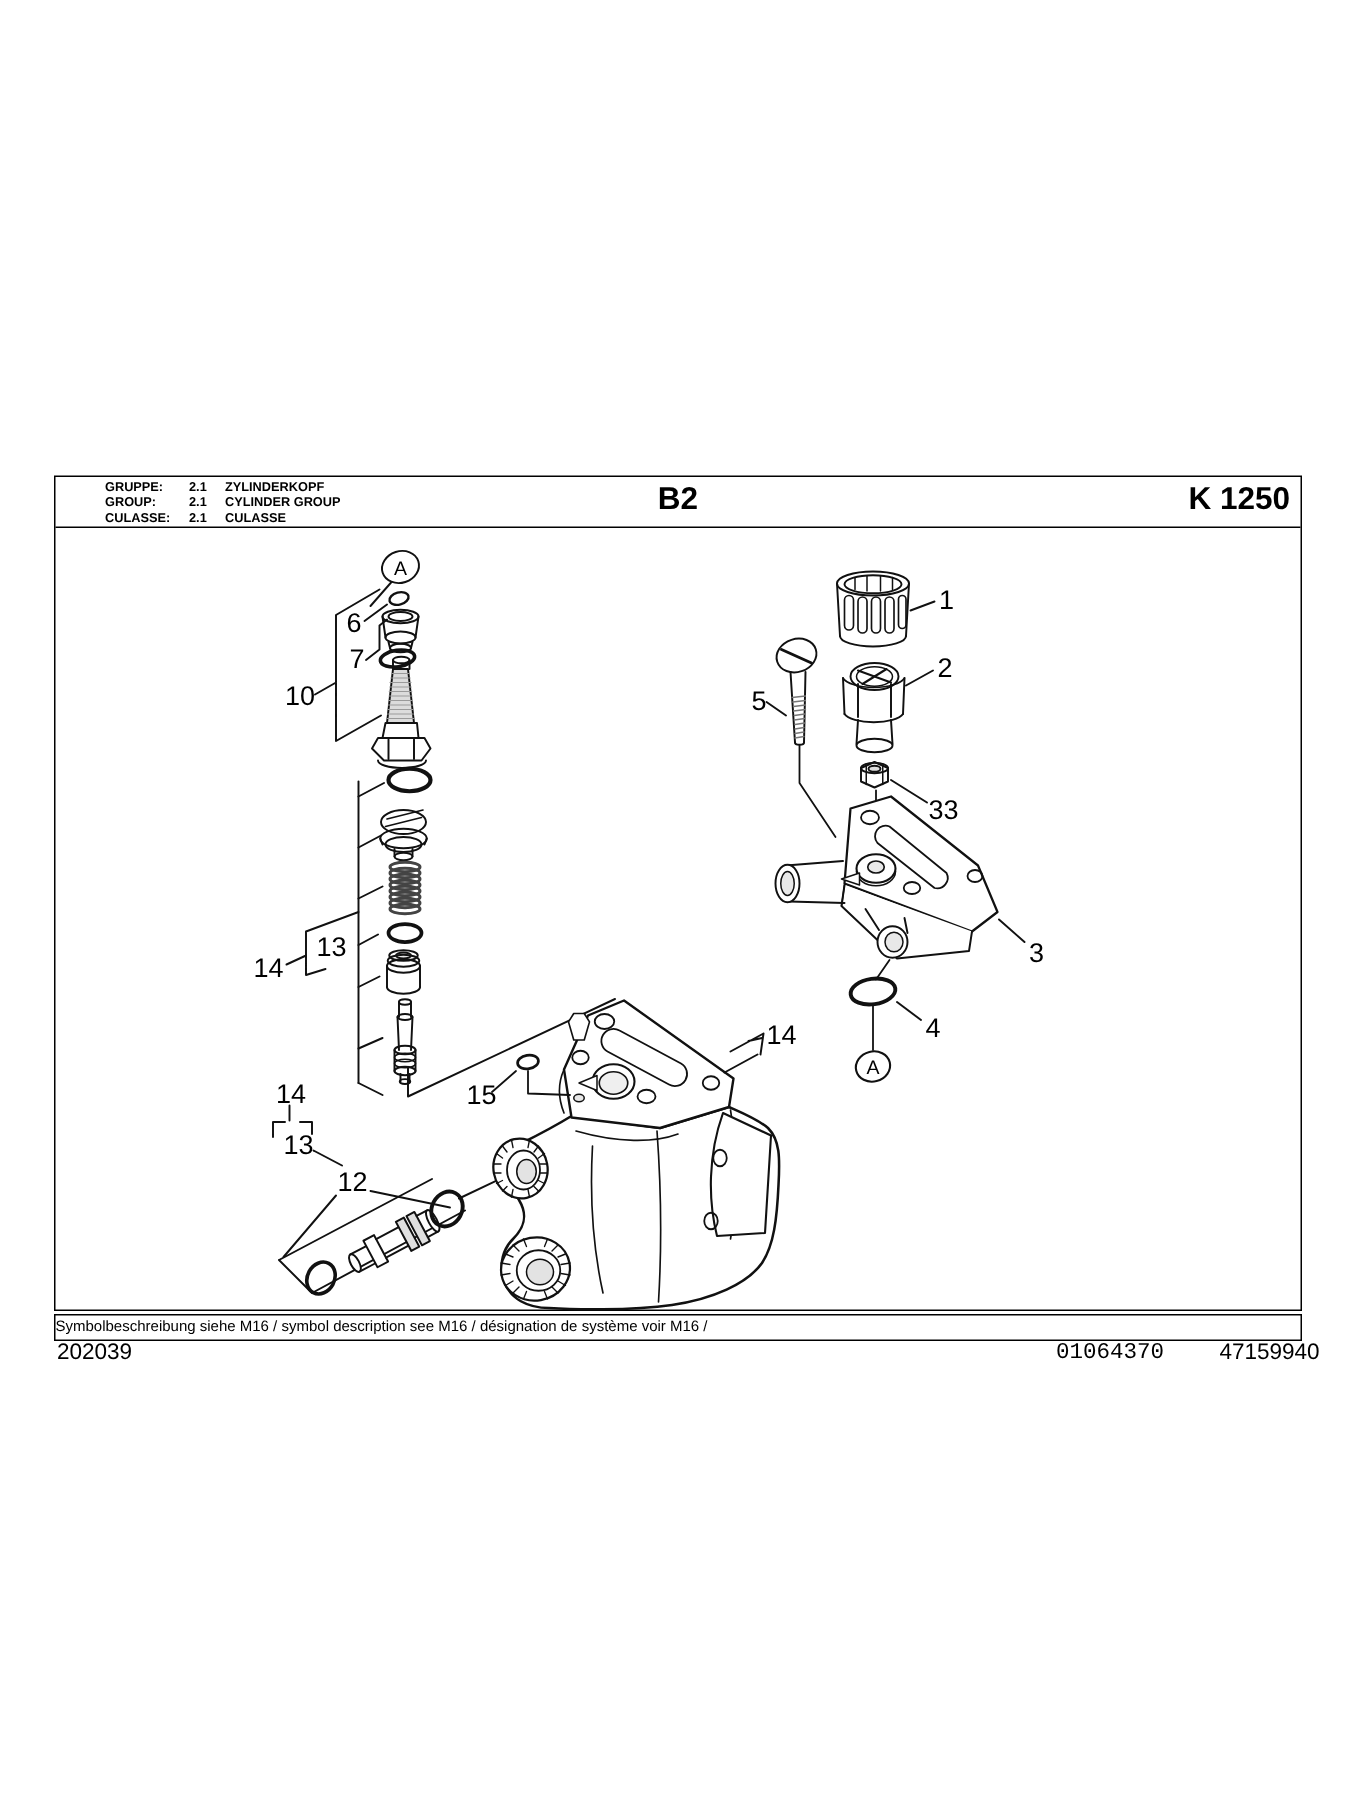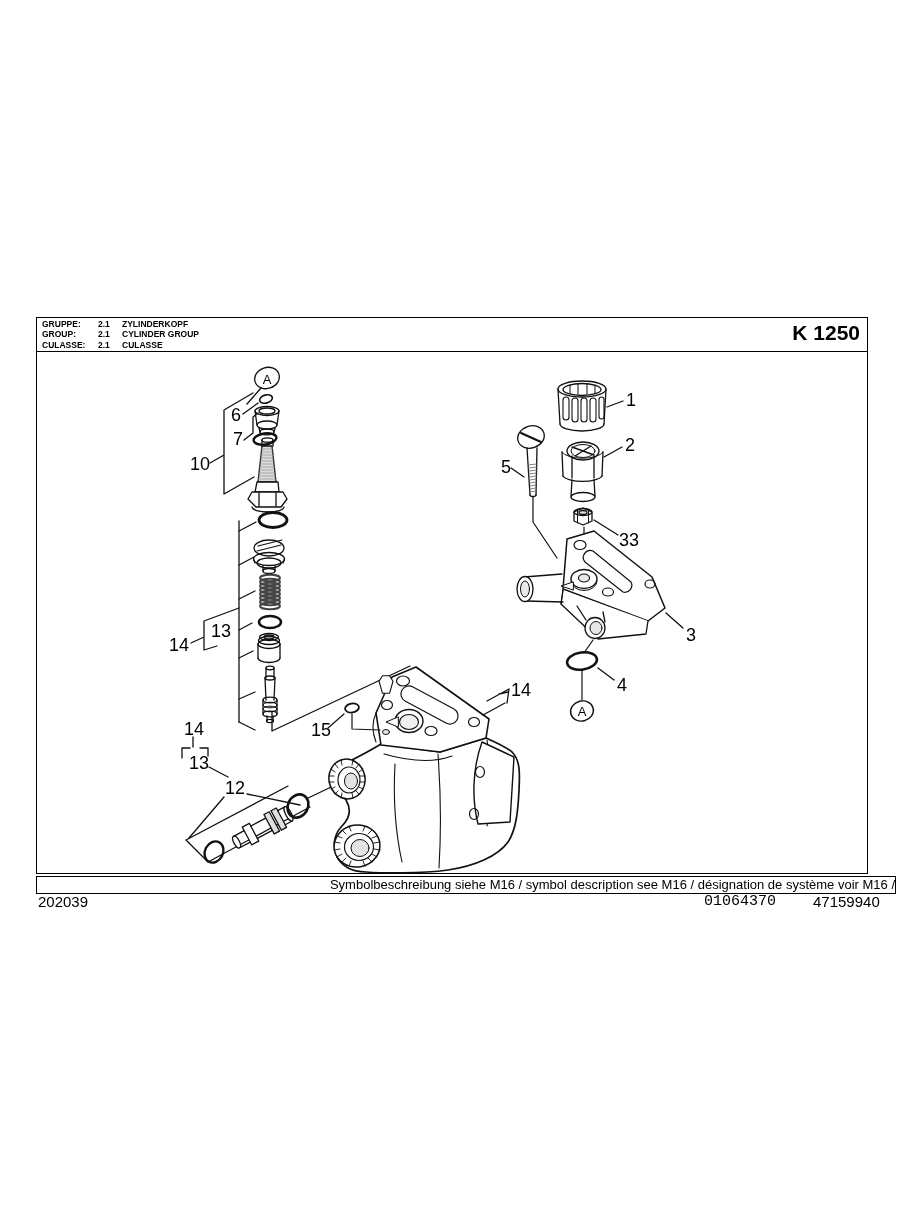--- a/index.html
+++ b/index.html
@@ -2,26 +2,26 @@
 <html><head>
 <meta charset="utf-8">
 <style>
   html,body{margin:0;padding:0;background:#fff;}
   .page{position:relative;width:906px;height:1208px;background:#fff;overflow:hidden;
         font-family:"Liberation Sans", sans-serif;color:#000;}
   .frame{position:absolute;left:36px;top:317px;width:830px;height:555px;border:1.5px solid #000;}
   .frame-header{position:relative;height:33px;border-bottom:1.5px solid #000;}
   .hdr-rows{position:absolute;left:5px;top:1px;}
   .hdr-row{display:flex;font-size:8.5px;font-weight:bold;line-height:10.4px;white-space:nowrap;}
-  .hdr-label{width:56px;}
+  .hdr-label{width:56px;margin-left:28px;}
   .hdr-code{width:24px;}
   .sheet-code{position:absolute;left:0;right:0;top:3px;text-align:center;font-size:21px;font-weight:bold;}
   .model-code{position:absolute;right:7px;top:3px;font-size:21px;font-weight:bold;text-align:center;}
   .symbol-strip{position:absolute;left:36px;top:876px;width:830px;height:16px;border:1.5px solid #000;
-        font-size:13px;line-height:15px;text-align:right;white-space:nowrap;overflow:hidden;padding-left:28px;}
+        font-size:10px;line-height:15px;text-align:left;white-space:nowrap;overflow:hidden;}
   .docnum{position:absolute;font-size:15px;top:893px;}
   .docnum.left{left:38px;}
   .docnum.mid{left:704px;font-family:Liberation Mono, monospace;}
   .docnum.right{left:813px;}
   svg text.callout{font-family:"Liberation Sans", sans-serif;font-size:18px;fill:#000;text-anchor:middle;}
   svg text.marker{font-family:"Liberation Sans", sans-serif;font-size:13px;fill:#000;text-anchor:middle;}
 </style>
 </head>
 <body>
 
@@ -39,20 +39,21 @@
           <span class="hdr-label">GROUP:</span>
           <span class="hdr-code">2.1</span>
           <span class="hdr-name">CYLINDER GROUP</span>
         </div>
         <div class="hdr-row">
           <span class="hdr-label">CULASSE:</span>
           <span class="hdr-code">2.1</span>
           <span class="hdr-name">CULASSE</span>
         </div>
       </div>
+      <div class="sheet-code">B2</div>
       <div class="model-code">K 1250</div>
     </div>
   </div>
 
   <div class="symbol-strip">Symbolbeschreibung siehe M16 / symbol description see M16 / désignation de système voir M16 /</div>
   <div class="docnum left">202039</div>
   <div class="docnum mid">01064370</div>
   <div class="docnum right">47159940</div>
 
   <svg width="906" height="1208" viewBox="0 0 906 1208" style="position:absolute;left:0;top:0;" fill="none" stroke="#111" stroke-width="1.3" stroke-linecap="round" stroke-linejoin="round">

